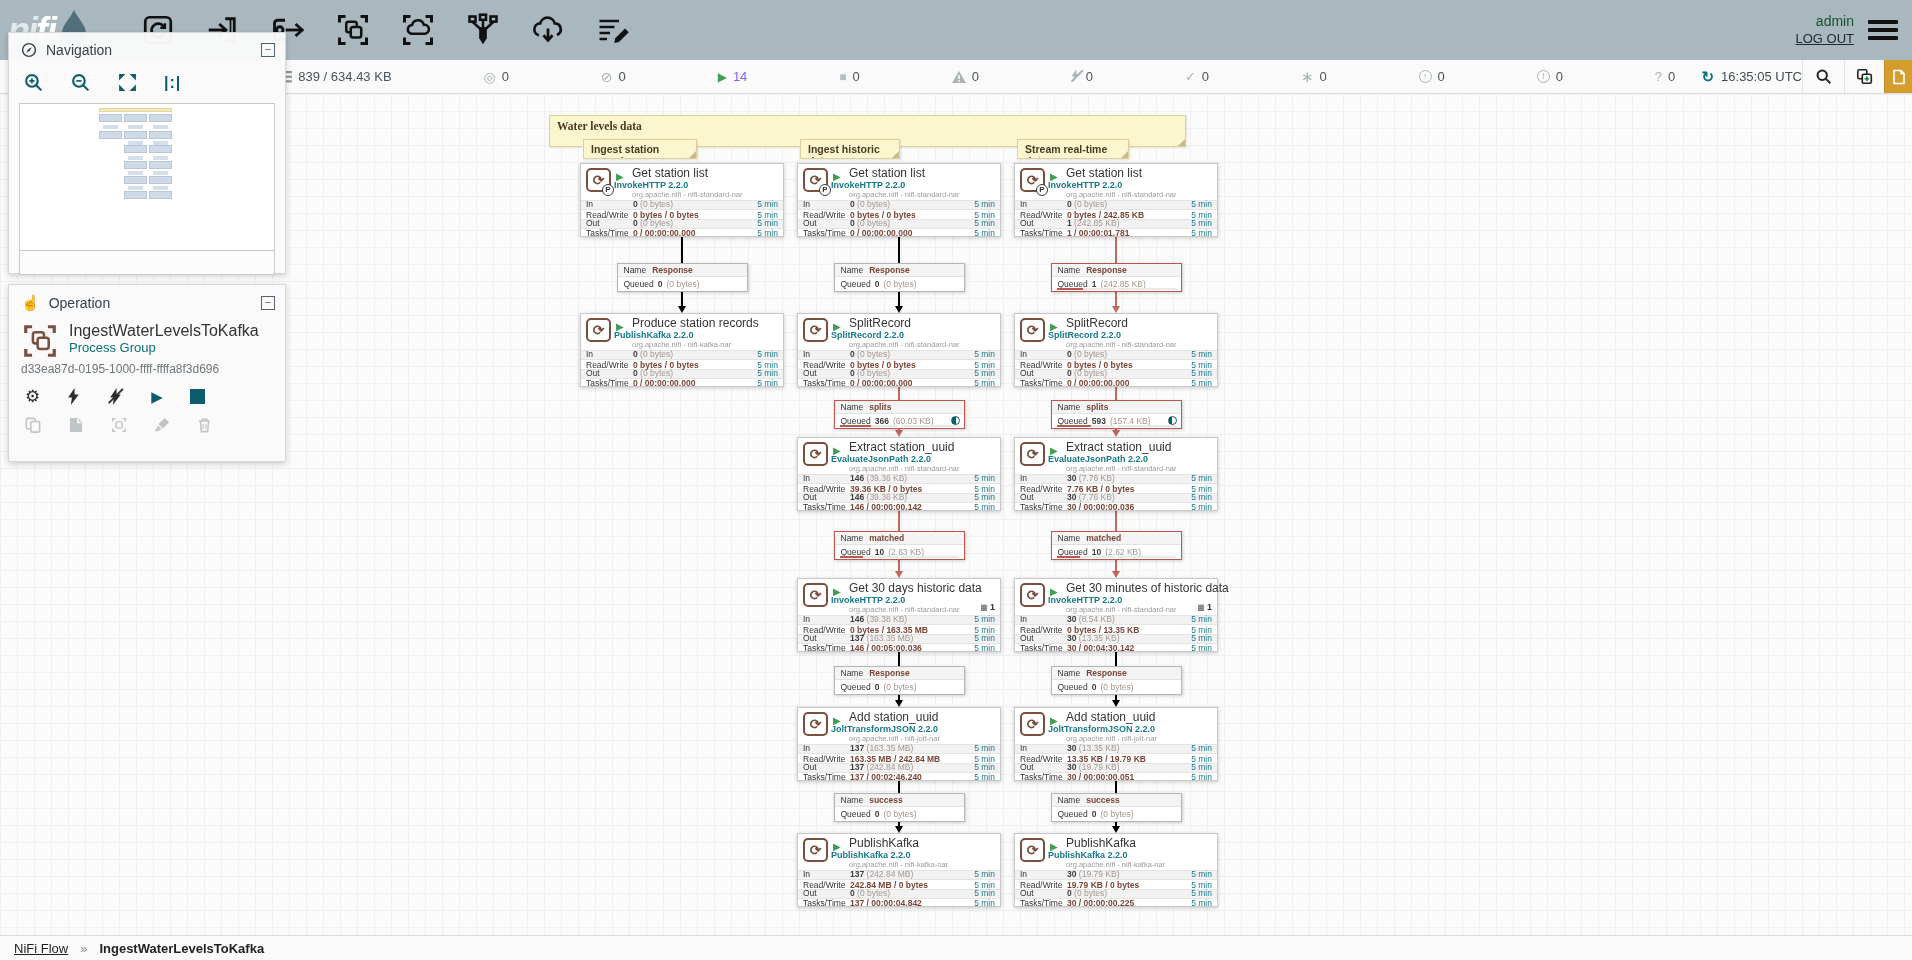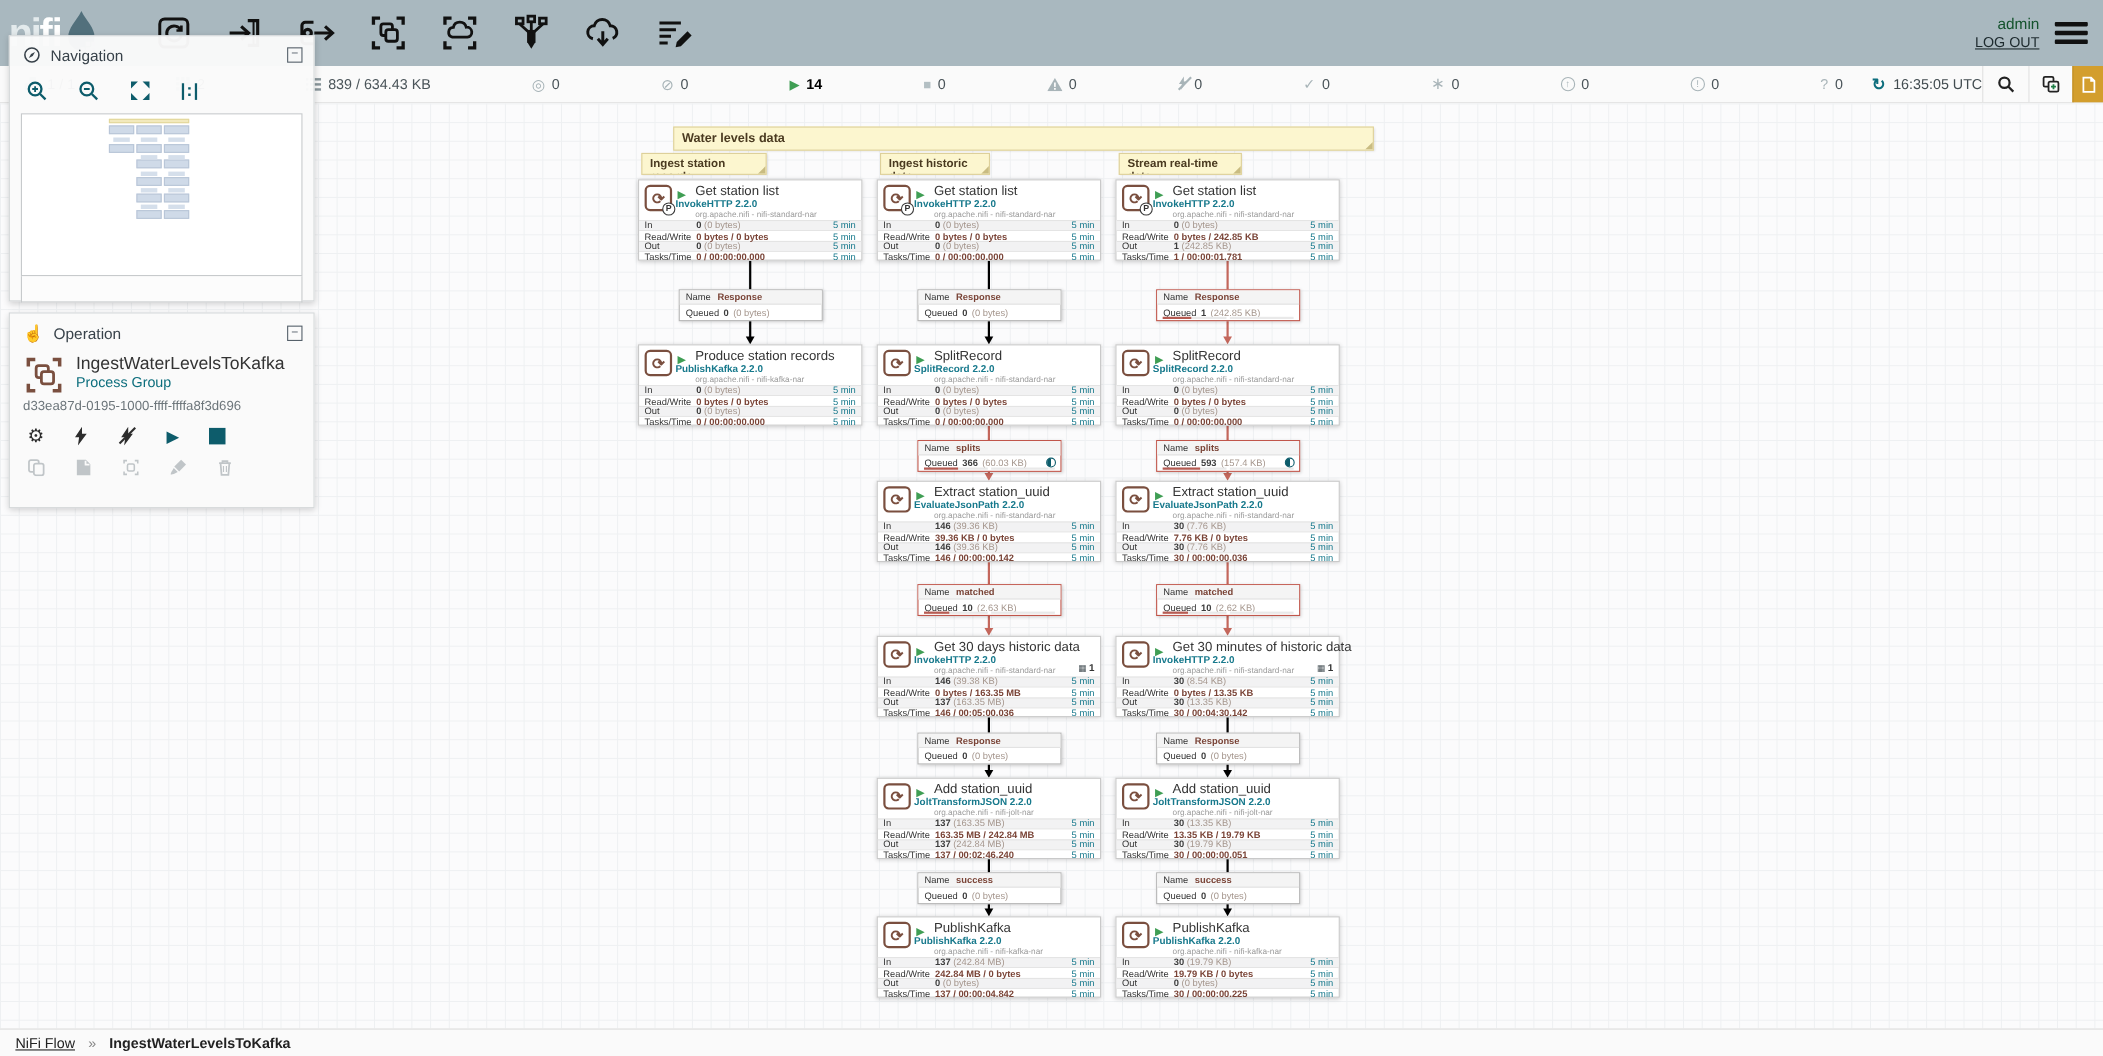--- a/index.html
+++ b/index.html
@@ -1,21 +1,21 @@
 <!DOCTYPE html>
 <html><head>
 <meta charset="utf-8">
 <style>
   * { box-sizing: border-box; }
   html,body { margin:0; padding:0; width:1912px; height:960px; overflow:hidden;
     font-family:"Liberation Sans", sans-serif; background:#fff; }
 
   
   #app-header { height:60px; background:#a9b8bf; display:flex; align-items:center; position:relative; }
-  #logo { display:flex; align-items:center; padding-left:8px; width:124px; }
+  #logo { display:flex; align-items:flex-end; padding-left:8px; width:124px;font-style:italic; }
   #logo .ni { font-size:36px; font-weight:bold; color:#e3eaec; letter-spacing:-2px; }
   #logo .fi { font-size:36px; font-weight:bold; color:#ffffff; letter-spacing:-1px; }
   #toolbar-icons { display:flex; gap:29px; margin-left:16px; align-items:center; }
   .tb-icon svg { display:block; }
   #header-right { margin-left:auto; display:flex; align-items:center; gap:14px; padding-right:14px; }
   #user-block { text-align:right; line-height:1.3; }
   #user-name { font-size:14px; color:#14532d; }
   #logout-link { font-size:13px; color:#1d2a2e; text-decoration:underline; cursor:pointer; }
   #hamburger { width:30px; display:flex; flex-direction:column; gap:4px; cursor:pointer; }
   #hamburger div { height:4px; background:#111; border-radius:1px; }
@@ -267,21 +267,21 @@
       <span class="status-item">
         <span class="sicon">
           <span style="font-size:14px;">⊘</span>
         </span>
         <span>0</span>
       </span>
       <span class="status-item">
         <span class="sicon">
           <span style="color:#3f9e54;font-size:12px;">▶</span>
         </span>
-        <span style="color:#000000;font-weight:bold;text-align:right;">14</span>
+        <span style="color:#8b5cf6;font-weight:normal;text-align:right;">14</span>
       </span>
       <span class="status-item">
         <span class="sicon">
           <span style="color:#b3bfc3;font-size:12px;">■</span>
         </span>
         <span>0</span>
       </span>
       <span class="status-item">
         <span class="sicon">
           <svg width="14" height="12" viewBox="0 0 14 12" fill="#a8b4b8">
@@ -350,21 +350,21 @@
   </div>
   <div class="sb-btn" id="flow-doc-btn">
     <svg width="14" height="16" viewBox="0 0 14 16" fill="none" stroke="#fff" stroke-width="1.6">
       <path d="M2 1.5 h7 l3 3 v10 h-10 Z"></path>
         <path d="M9 1.5 v3 h3"></path>
     </svg>
   </div>
 </div>
 
 <div id="canvas">
-    <div class="flow-label page-label" style="left:612px;top:21px;width:637px;height:22px;"><span>Water levels data</span></div>
+    <div class="flow-label page-label" style="left:549px;top:21px;width:637px;height:32px;font-family:Liberation Serif, serif;"><span>Water levels data</span></div>
     <div class="conn" style="left:681px;top:143px;height:70px;"></div>
     <div class="conn-arrow" style="left:678px;top:212px;"></div>
     <div class="flow-label group-label" style="left:583px;top:45px;width:114px;height:20px;"><span>Ingest station records</span></div>
     <div class="processor" style="left:580px;top:69px;">
       <div class="proc-icon">⟳</div>
       <div class="primary-badge">P</div>
       <div class="run-icon">▶</div>
       <div class="proc-title">Get station list</div>
       <div class="proc-type">InvokeHTTP 2.2.0</div>
       <div class="proc-bundle">org.apache.nifi - nifi-standard-nar</div>

